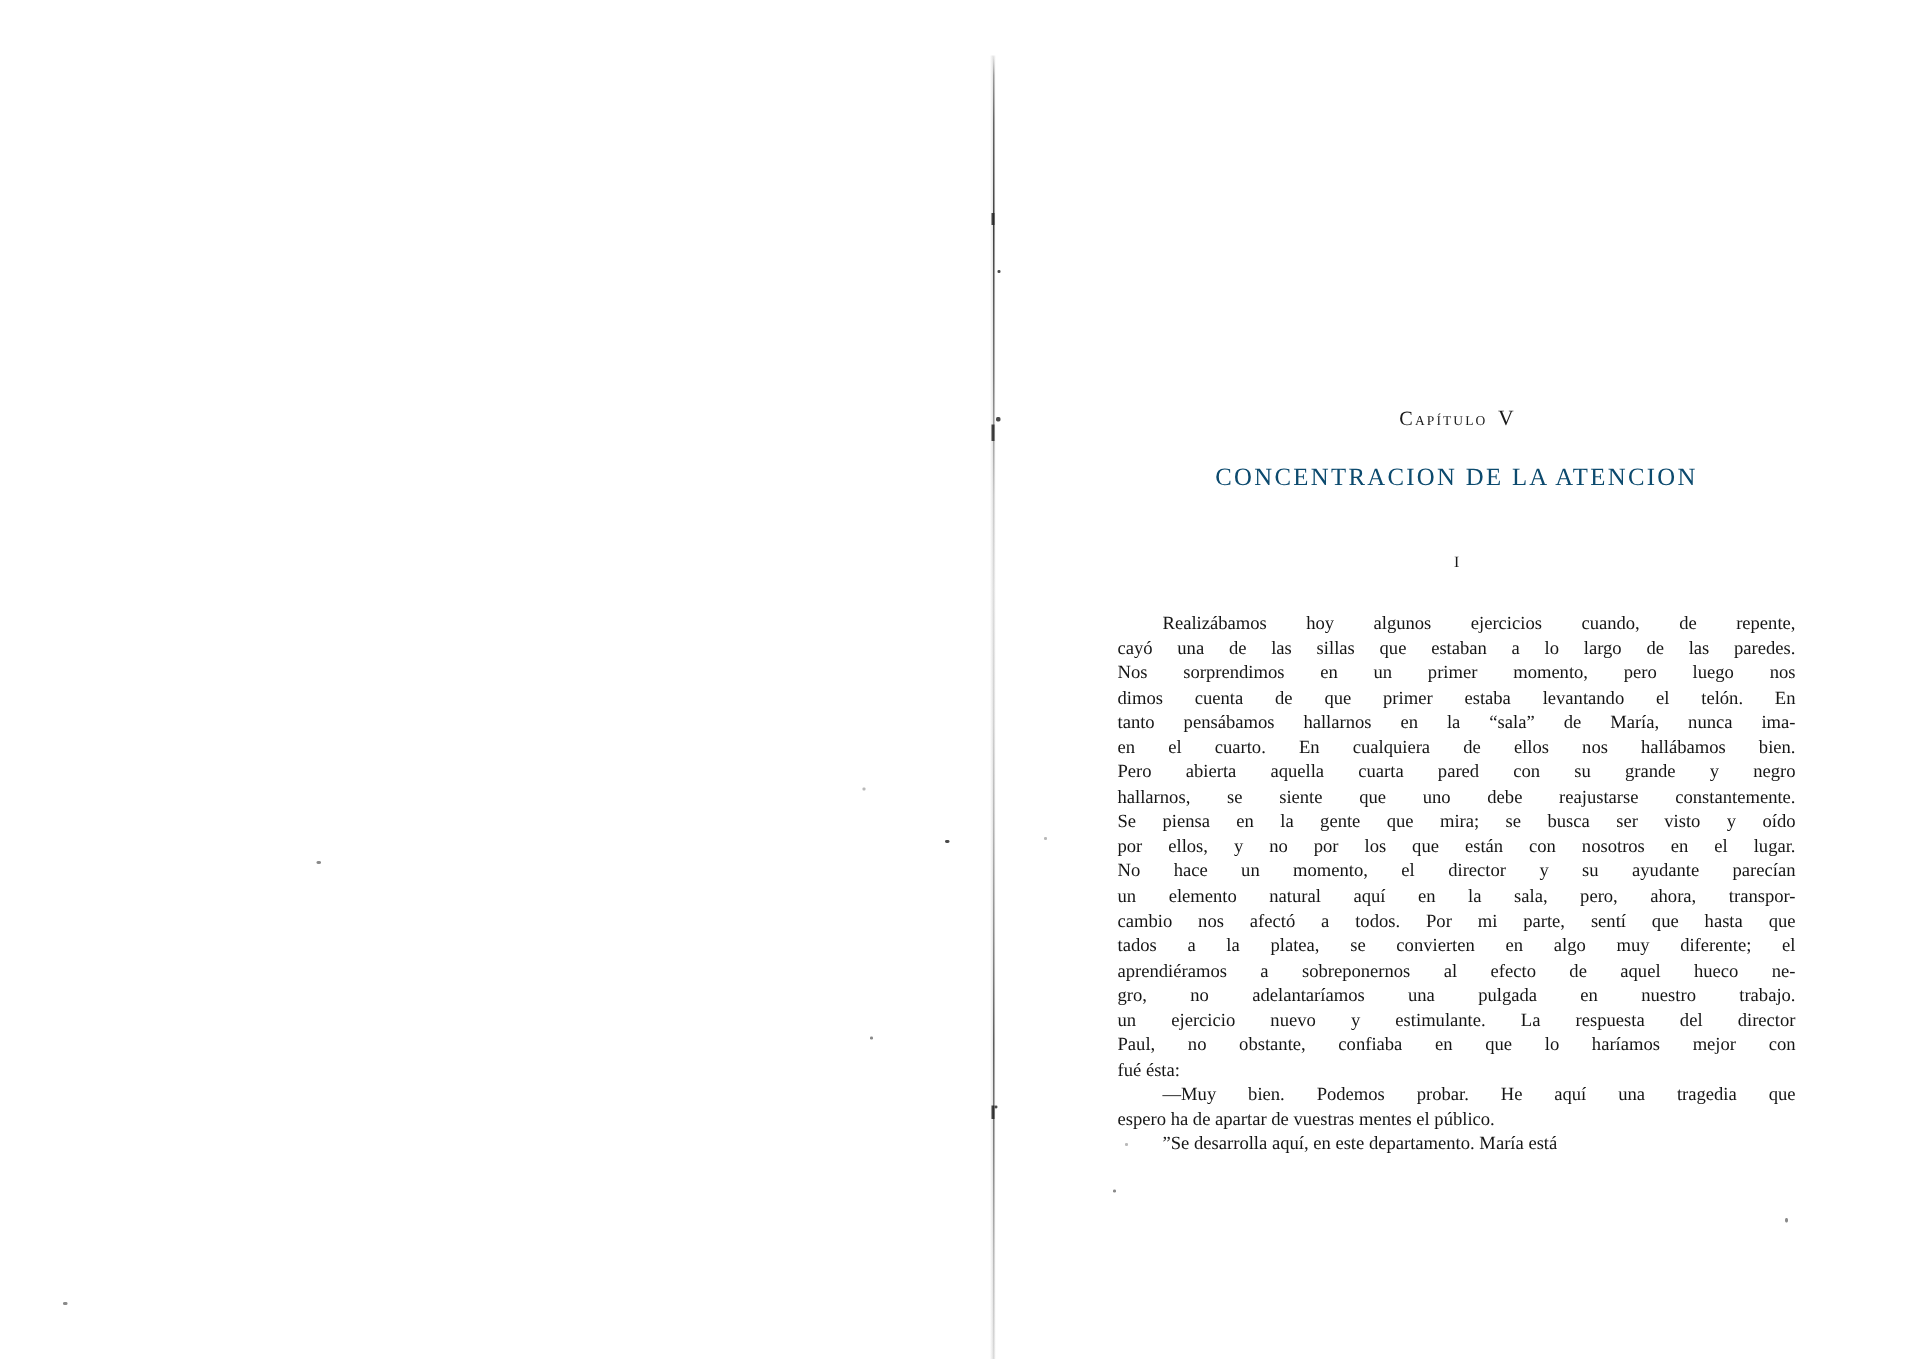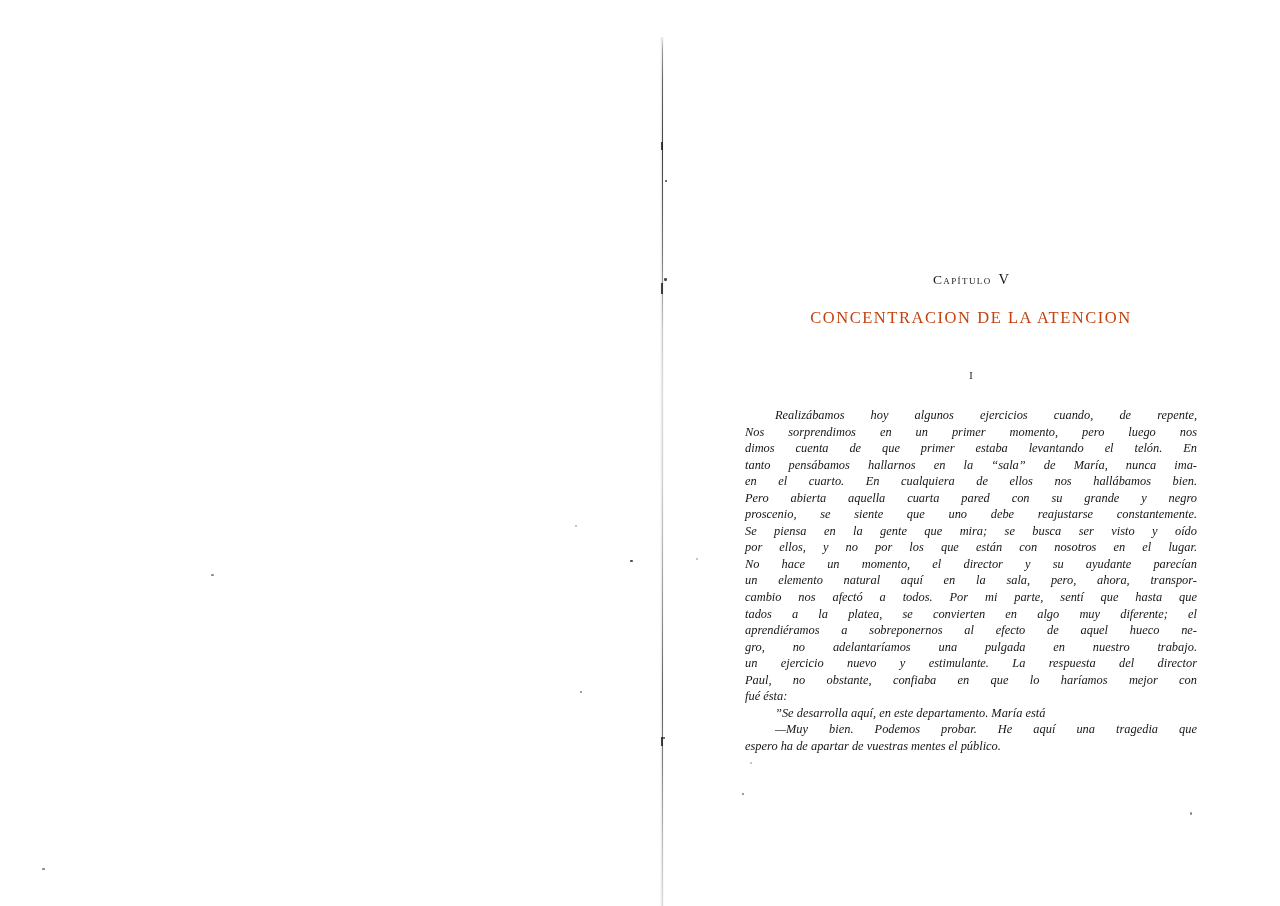--- a/index.html
+++ b/index.html
@@ -123,21 +123,21 @@
   }
 
   .chapter-title {
     position: absolute;
     top: 283px;
     left: 0;
     width: 452px;
     text-align: center;
     font-size: 16.5px;
     letter-spacing: 1.55px;
-    color: #c2410c;
+    color: #0c4a6e;
     white-space: pre;
   }
 
   .section-mark {
     position: absolute;
     top: 345px;
     left: 0;
     width: 452px;
     text-align: center;
     font-size: 10.5px;
@@ -162,21 +162,20 @@
     white-space: pre;
     text-align: justify;
     text-align-last: justify;
   }
   
   .pline > span {
     display: inline-block;
     width: 100%;
     text-align: justify;
     text-align-last: justify;
-    font-style: italic;
   }
   .pline.last > span,
   .pline.ragged > span {
     text-align-last: left;
   }
   .indent {
     padding-left: 30px;
   }
 
   
@@ -209,44 +208,45 @@
 
       <div class="chapter-label"><span>Capítulo</span><span class="numeral">V</span></div>
 
       <div class="chapter-title">CONCENTRACION DE LA ATENCION</div>
 
       <div class="section-mark">I</div>
 
       <div class="body">
           <div>
             <div class="pline"><span><span class="indent"></span>Realizábamos hoy algunos ejercicios cuando, de repente,</span></div>
+            <div class="pline"><span>cayó una de las sillas que estaban a lo largo de las paredes.</span></div>
             <div class="pline"><span>Nos sorprendimos en un primer momento, pero luego nos</span></div>
             <div class="pline"><span>dimos cuenta de que primer estaba levantando el telón. En</span></div>
             <div class="pline"><span>tanto pensábamos hallarnos en la “sala” de María, nunca ima-</span></div>
             <div class="pline"><span>en el cuarto. En cualquiera de ellos nos hallábamos bien.</span></div>
             <div class="pline"><span>Pero abierta aquella cuarta pared con su grande y negro</span></div>
-            <div class="pline"><span>proscenio, se siente que uno debe reajustarse constantemente.</span></div>
+            <div class="pline"><span>hallarnos, se siente que uno debe reajustarse constantemente.</span></div>
             <div class="pline"><span>Se piensa en la gente que mira; se busca ser visto y oído</span></div>
             <div class="pline"><span>por ellos, y no por los que están con nosotros en el lugar.</span></div>
             <div class="pline"><span>No hace un momento, el director y su ayudante parecían</span></div>
             <div class="pline"><span>un elemento natural aquí en la sala, pero, ahora, transpor-</span></div>
             <div class="pline"><span>cambio nos afectó a todos. Por mi parte, sentí que hasta que</span></div>
             <div class="pline"><span>tados a la platea, se convierten en algo muy diferente; el</span></div>
             <div class="pline"><span>aprendiéramos a sobreponernos al efecto de aquel hueco ne-</span></div>
             <div class="pline"><span>gro, no adelantaríamos una pulgada en nuestro trabajo.</span></div>
             <div class="pline"><span>un ejercicio nuevo y estimulante. La respuesta del director</span></div>
             <div class="pline"><span>Paul, no obstante, confiaba en que lo haríamos mejor con</span></div>
             <div class="pline last"><span>fué ésta:</span></div>
           </div>
           <div>
-            <div class="pline last"><span><span class="indent"></span>”Se desarrolla aquí, en este departamento. María está</span></div>
+            <div class="pline"><span><span class="indent"></span>—Muy bien. Podemos probar. He aquí una tragedia que</span></div>
+            <div class="pline last"><span>espero ha de apartar de vuestras mentes el público.</span></div>
           </div>
           <div>
-            <div class="pline"><span><span class="indent"></span>—Muy bien. Podemos probar. He aquí una tragedia que</span></div>
-            <div class="pline last"><span>espero ha de apartar de vuestras mentes el público.</span></div>
+            <div class="pline last"><span><span class="indent"></span>”Se desarrolla aquí, en este departamento. María está</span></div>
           </div>
         </div>
     </div>
   </div>
 
   <div id="speck-layer">
       <div class="speck mid" style="left: 211px; top: 549px; width: 3.2px; height: 2.2px;"></div>
       <div class="speck" style="left: 630px; top: 535px; width: 2.6px; height: 2.4px;"></div>
       <div class="speck faint" style="left: 696px; top: 533px; width: 2.2px; height: 1.8px;"></div>
       <div class="speck faint" style="left: 575px; top: 500px; width: 1.8px; height: 1.8px;"></div>

